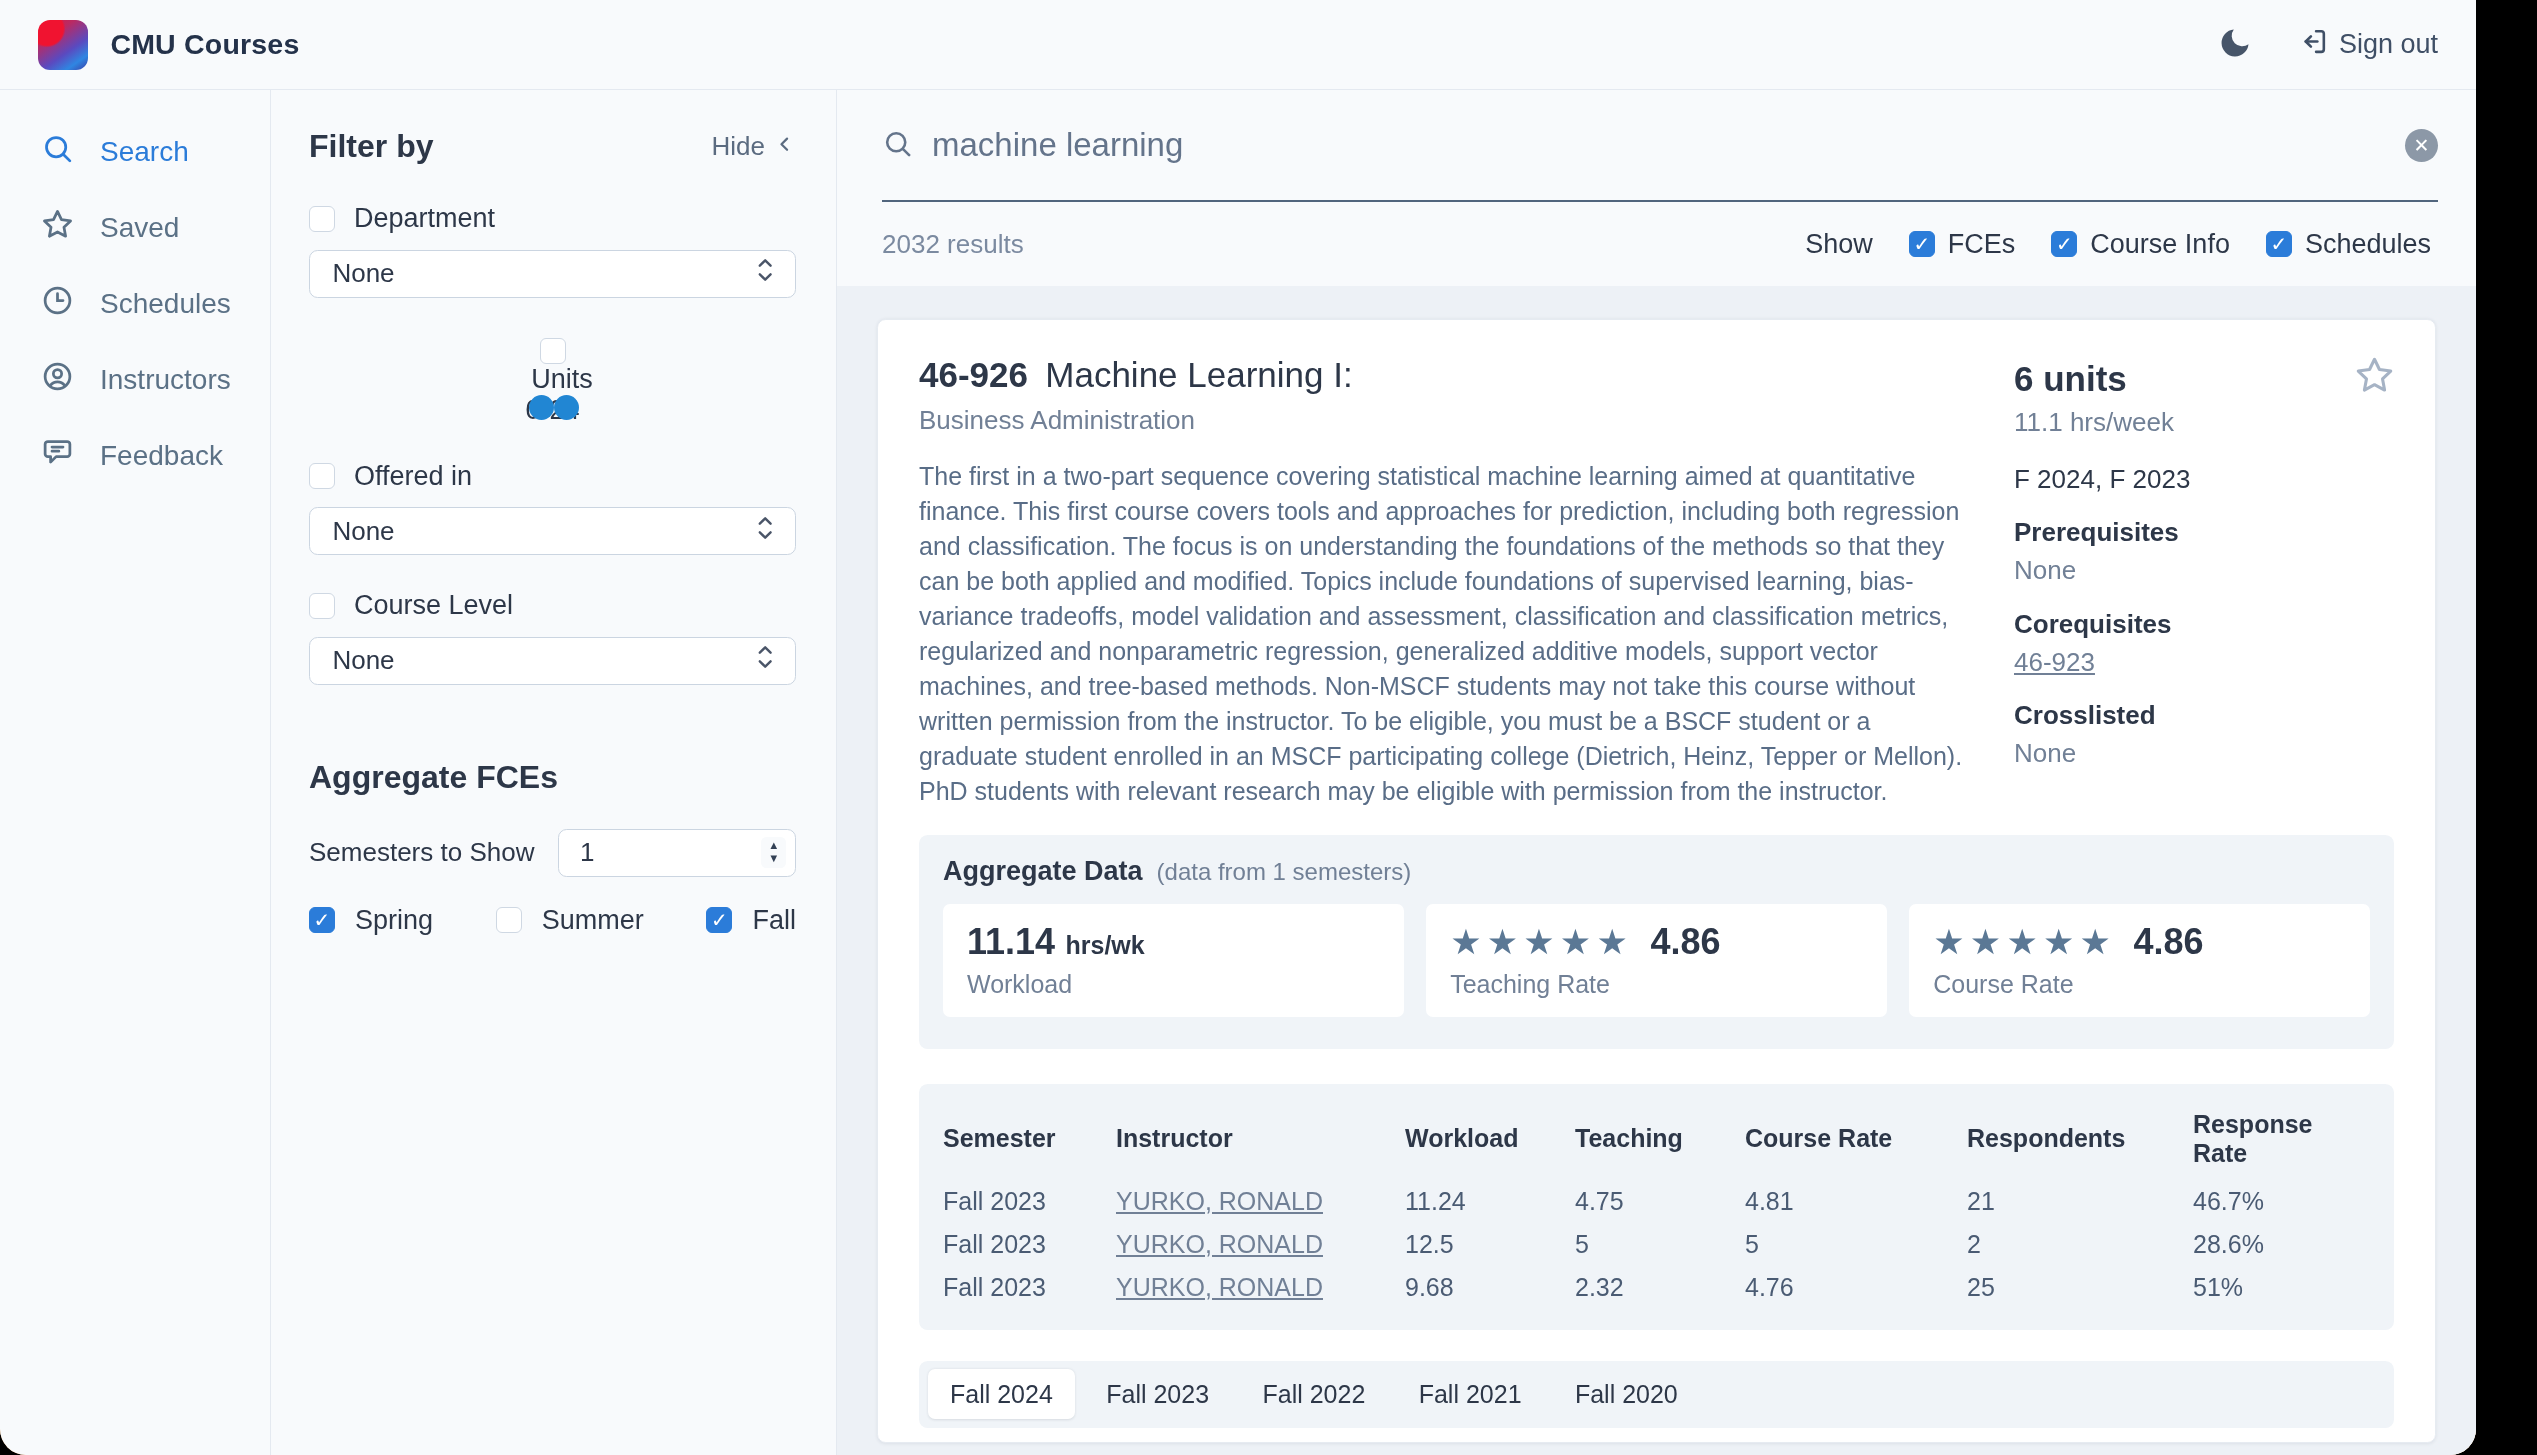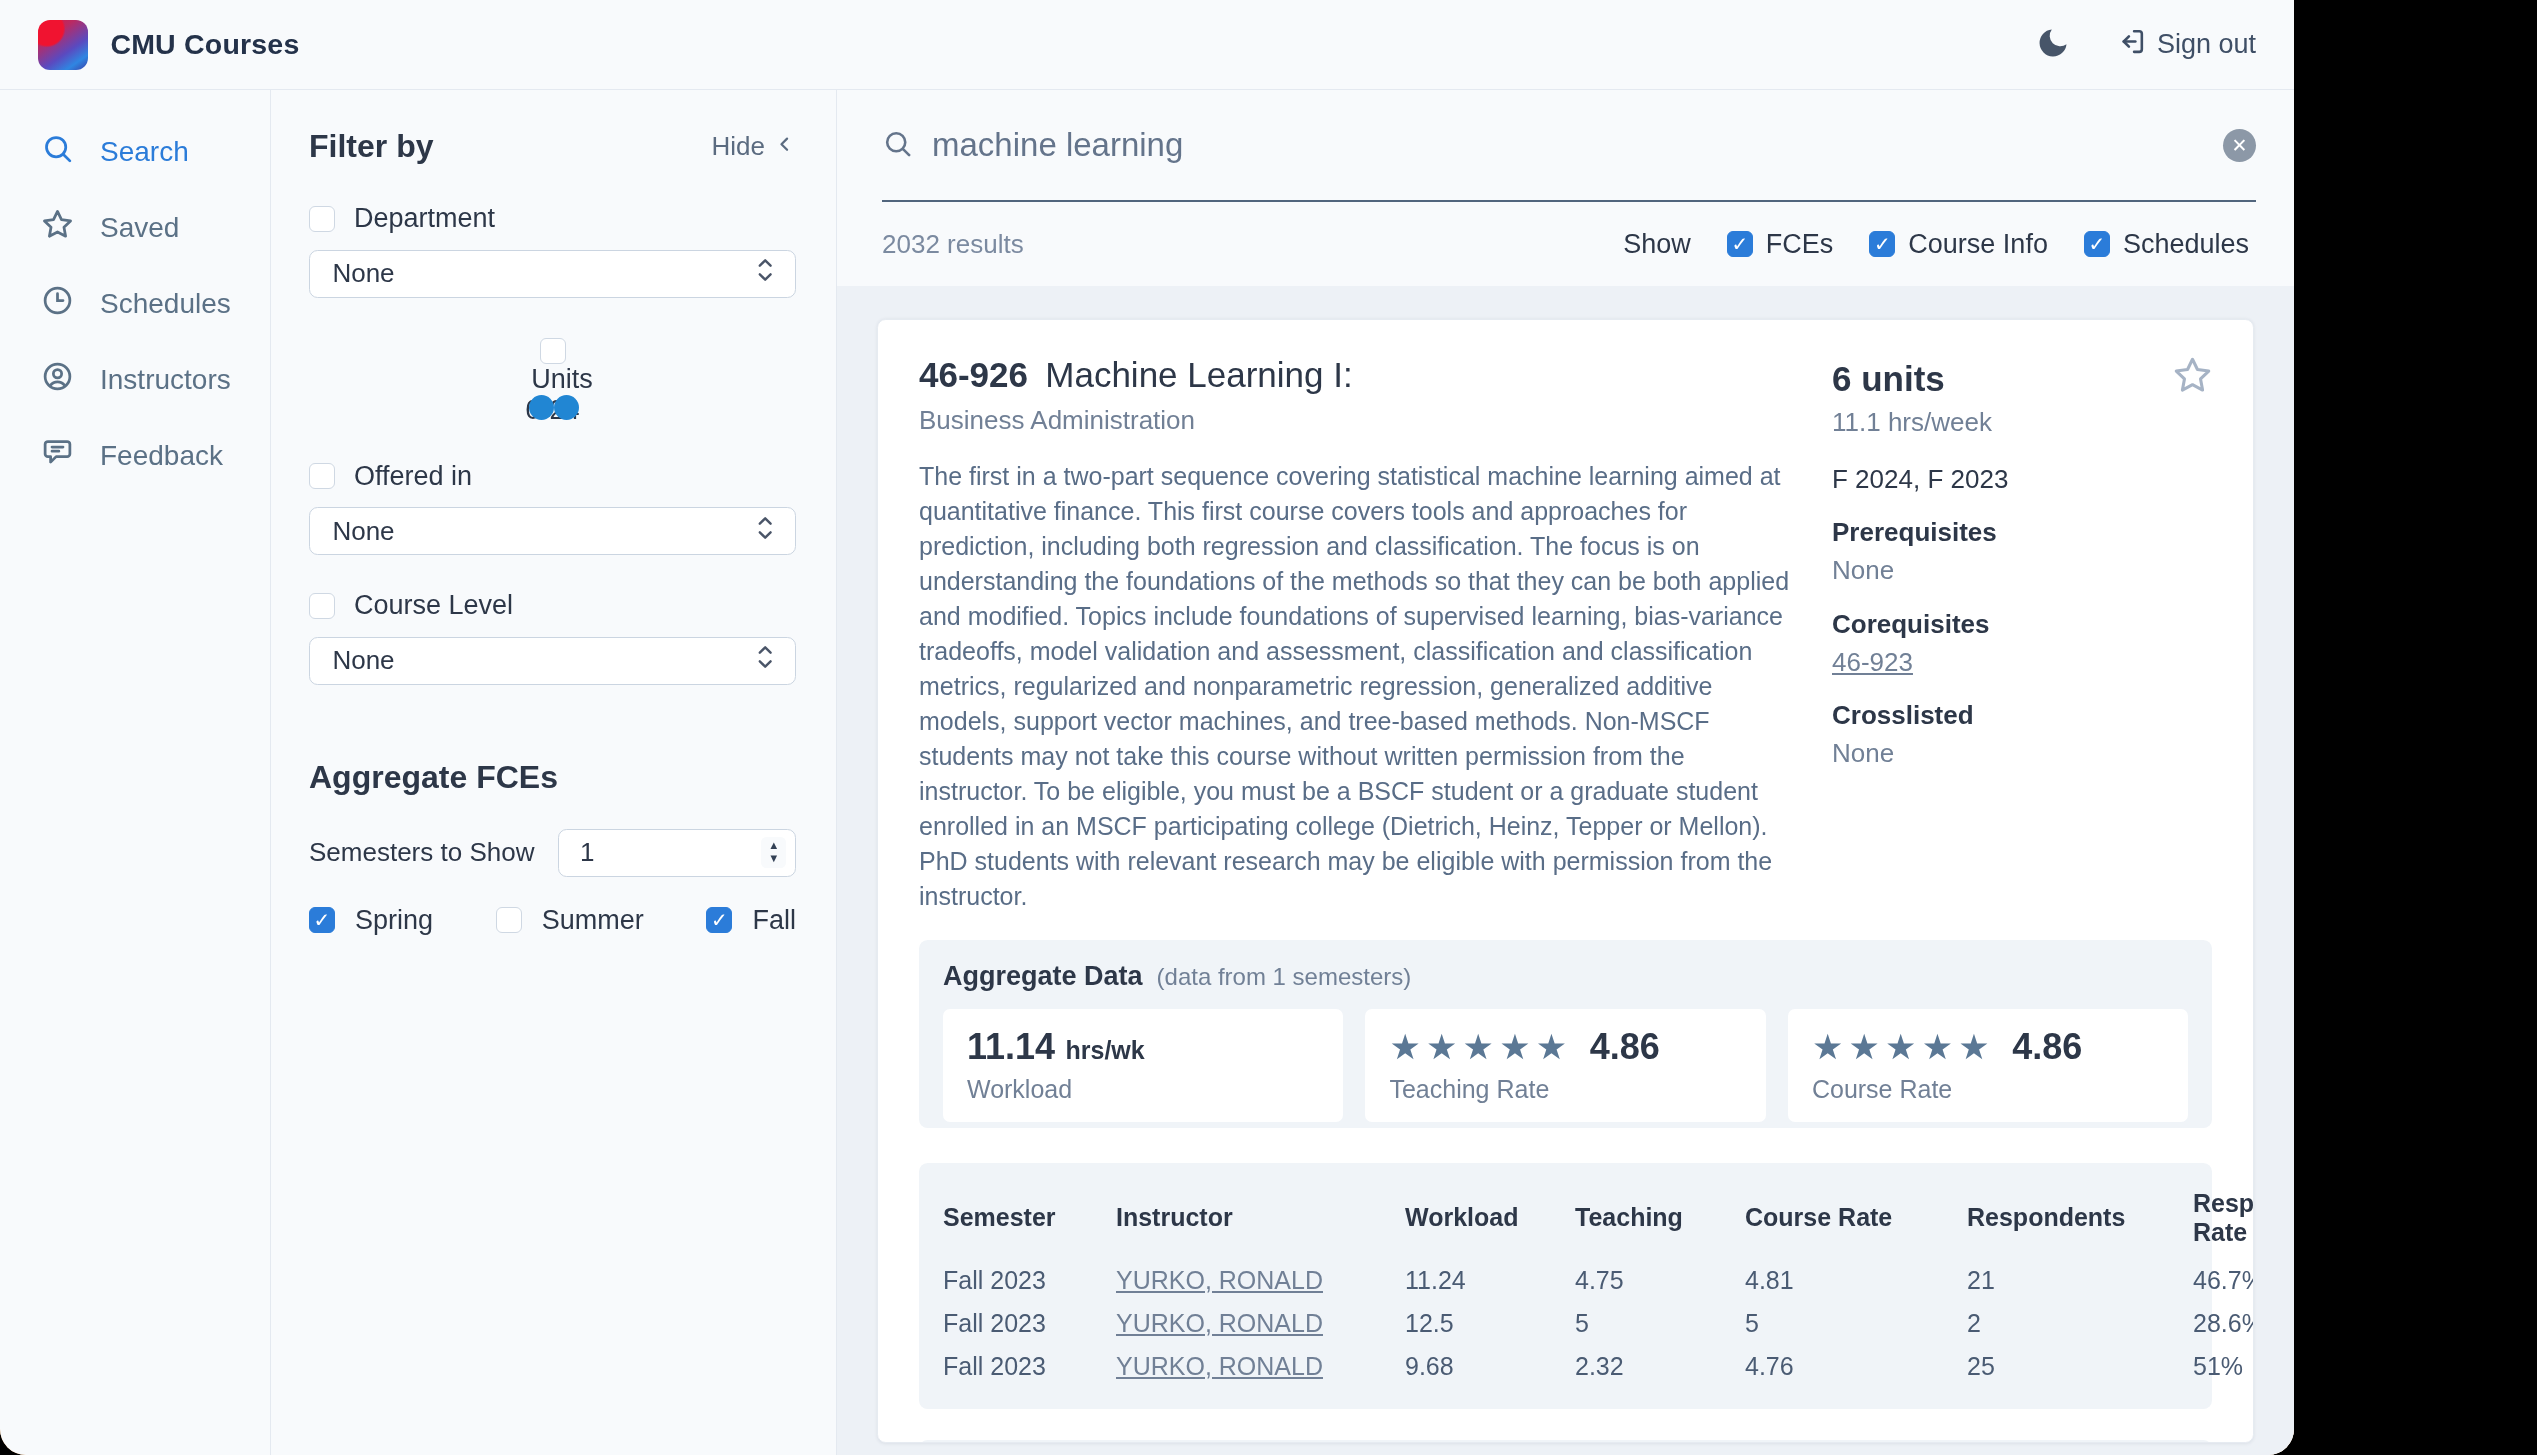--- a/index.html
+++ b/index.html
@@ -1,17 +1,17 @@
 <!DOCTYPE html>
 <html style="font-size:14px"><head>
 <meta charset="utf-8">
 <style>
   * { margin:0; padding:0; box-sizing:border-box; }
   html,body { width:2538px; height:1455px; background:#000; font-family:"Liberation Sans","DejaVu Sans",sans-serif; overflow:hidden; }
-  .app { width:2294px; height:1455px; background:#fdba74; border-radius:0 0 26px 26px; overflow:hidden; display:flex; flex-direction:column; }
+  .app { width:2476px; height:1455px; background:#fdba74; border-radius:0 0 26px 26px; overflow:hidden; display:flex; flex-direction:column; }
 
   
   .navbar { height:90px; flex:0 0 90px; display:flex; align-items:center; justify-content:space-between; padding:0 38px; border-bottom:0.9px solid #e4e9f0; background:#f8fafc; }
   .nav-left { display:flex; align-items:center; gap:22.4px; }
   .logo { width:50px; height:50px; border-radius:12px; background:
       radial-gradient(circle at 18% 18%, #f01330 0 28%, transparent 32%),
       linear-gradient(145deg,#e6173a 0%, #b92a63 30%, #5a4ac0 62%, #2f86e2 82%, #3a3fa8 100%); }
   .app-title { font-size:28.5px; font-weight:700; color:#24324a; letter-spacing:0.2px; }
   .nav-right { display:flex; align-items:center; gap:45px; color:#475569; }
   .icon-btn { background:none; border:none; cursor:pointer; display:flex; align-items:center; }
@@ -79,21 +79,21 @@
   .head-right { width:380px; flex:0 0 380px; padding-top:3.5px; }
   .units-big { font-size:35px; font-weight:600; color:#2d3748; }
   .hrs-week { margin-top:8.6px; font-size:26px; color:#718096; }
   .offered { margin-top:26px; font-size:26px; color:#2d3748; }
   .info-label { margin-top:22.4px; font-size:26px; font-weight:700; color:#2d3748; }
   .info-value { margin-top:7px; font-size:26px; color:#718096; }
   .link { color:#718096; text-decoration:underline; cursor:pointer; }
   .star-btn { position:absolute; top:35px; right:40px; background:none; border:none; cursor:pointer; }
 
   .panel { background:#f0f4f8; border-radius:8.6px; }
-  .agg-panel { margin-top:26px; padding:21px 24px 6px; }
+  .agg-panel { margin-top:26px; padding:21px 24px 32px; }
   .agg-head { display:flex; align-items:baseline; gap:14px; }
   .agg-head-title { font-size:27px; font-weight:600; color:#2d3748; }
   .agg-note { font-size:24px; color:#718096; }
   .agg-cards { margin-top:17.3px; display:grid; grid-template-columns:1fr 1fr 1fr; gap:22.4px; }
   .agg-card { background:#fff; border-radius:7px; padding:17.3px 24px; }
   .agg-value-row { display:flex; align-items:baseline; gap:10.4px; }
   .agg-value { font-size:36px; font-weight:700; color:#2d3748; }
   .agg-unit { font-size:25px; font-weight:600; color:#2d3748; }
   .agg-label { margin-top:7px; font-size:25px; color:#718096; }
   .stars { font-size:35px; color:#5b7895; letter-spacing:5.2px; margin-right:7px; }

